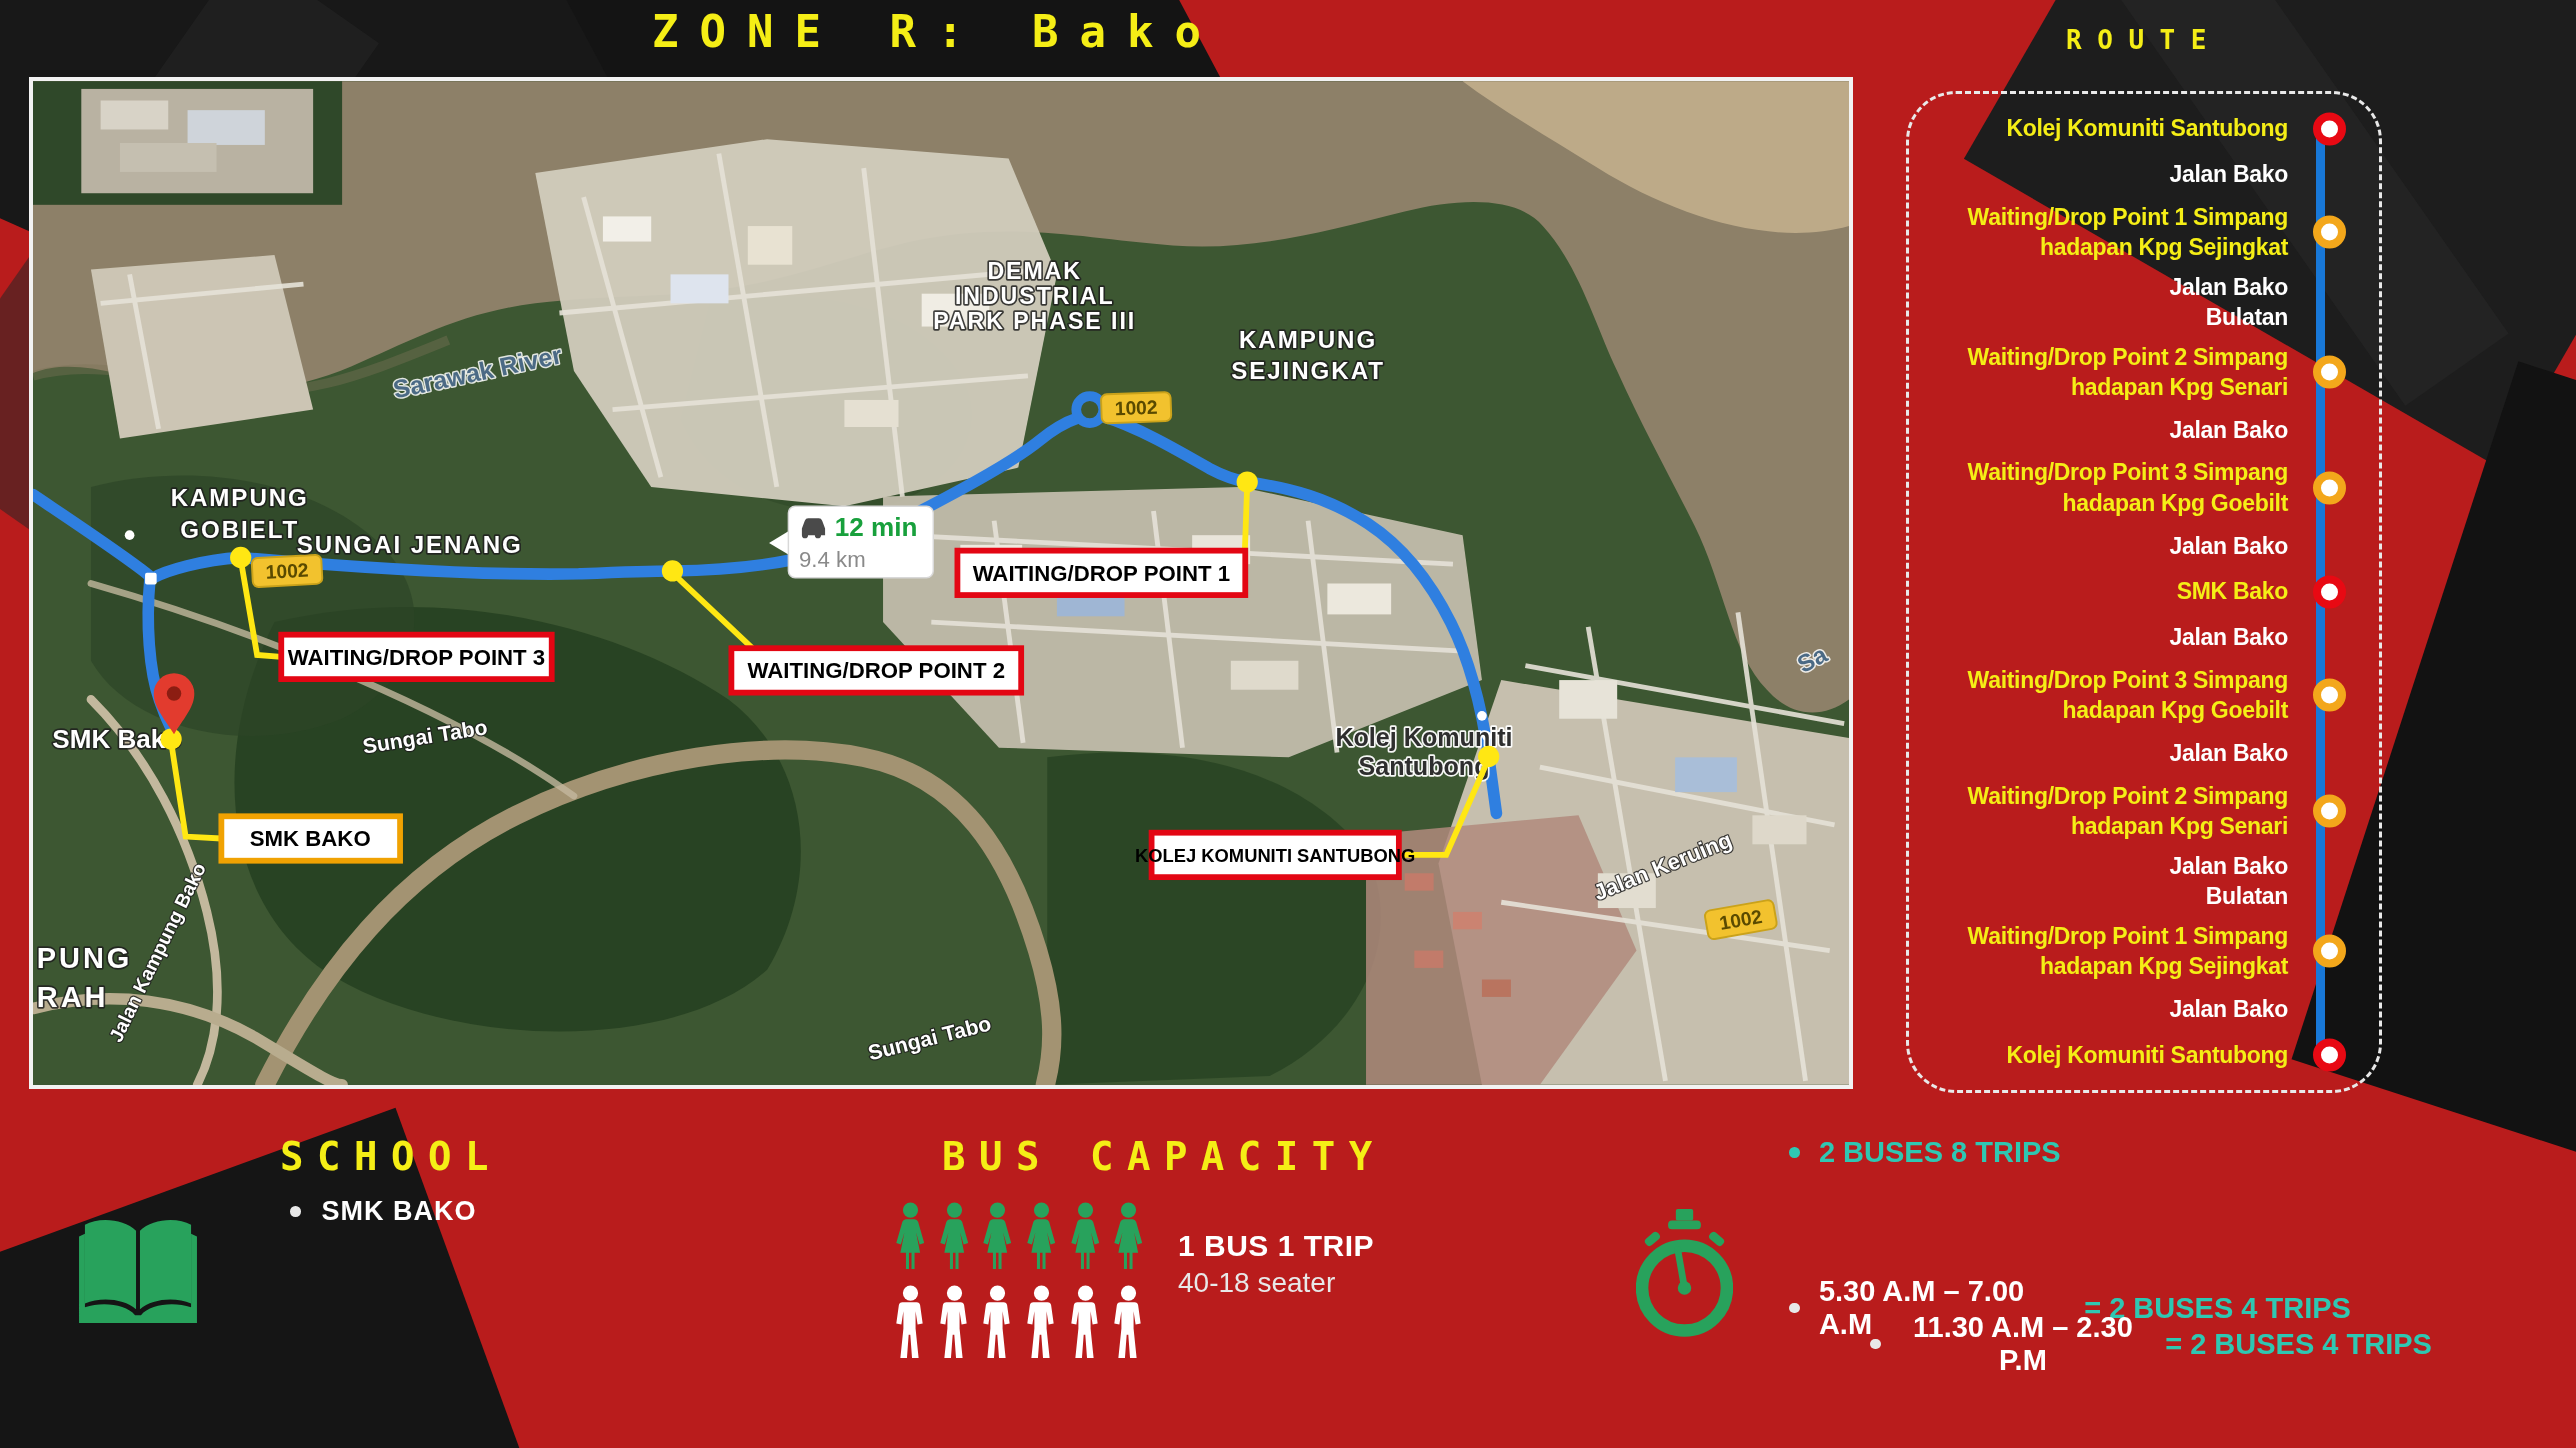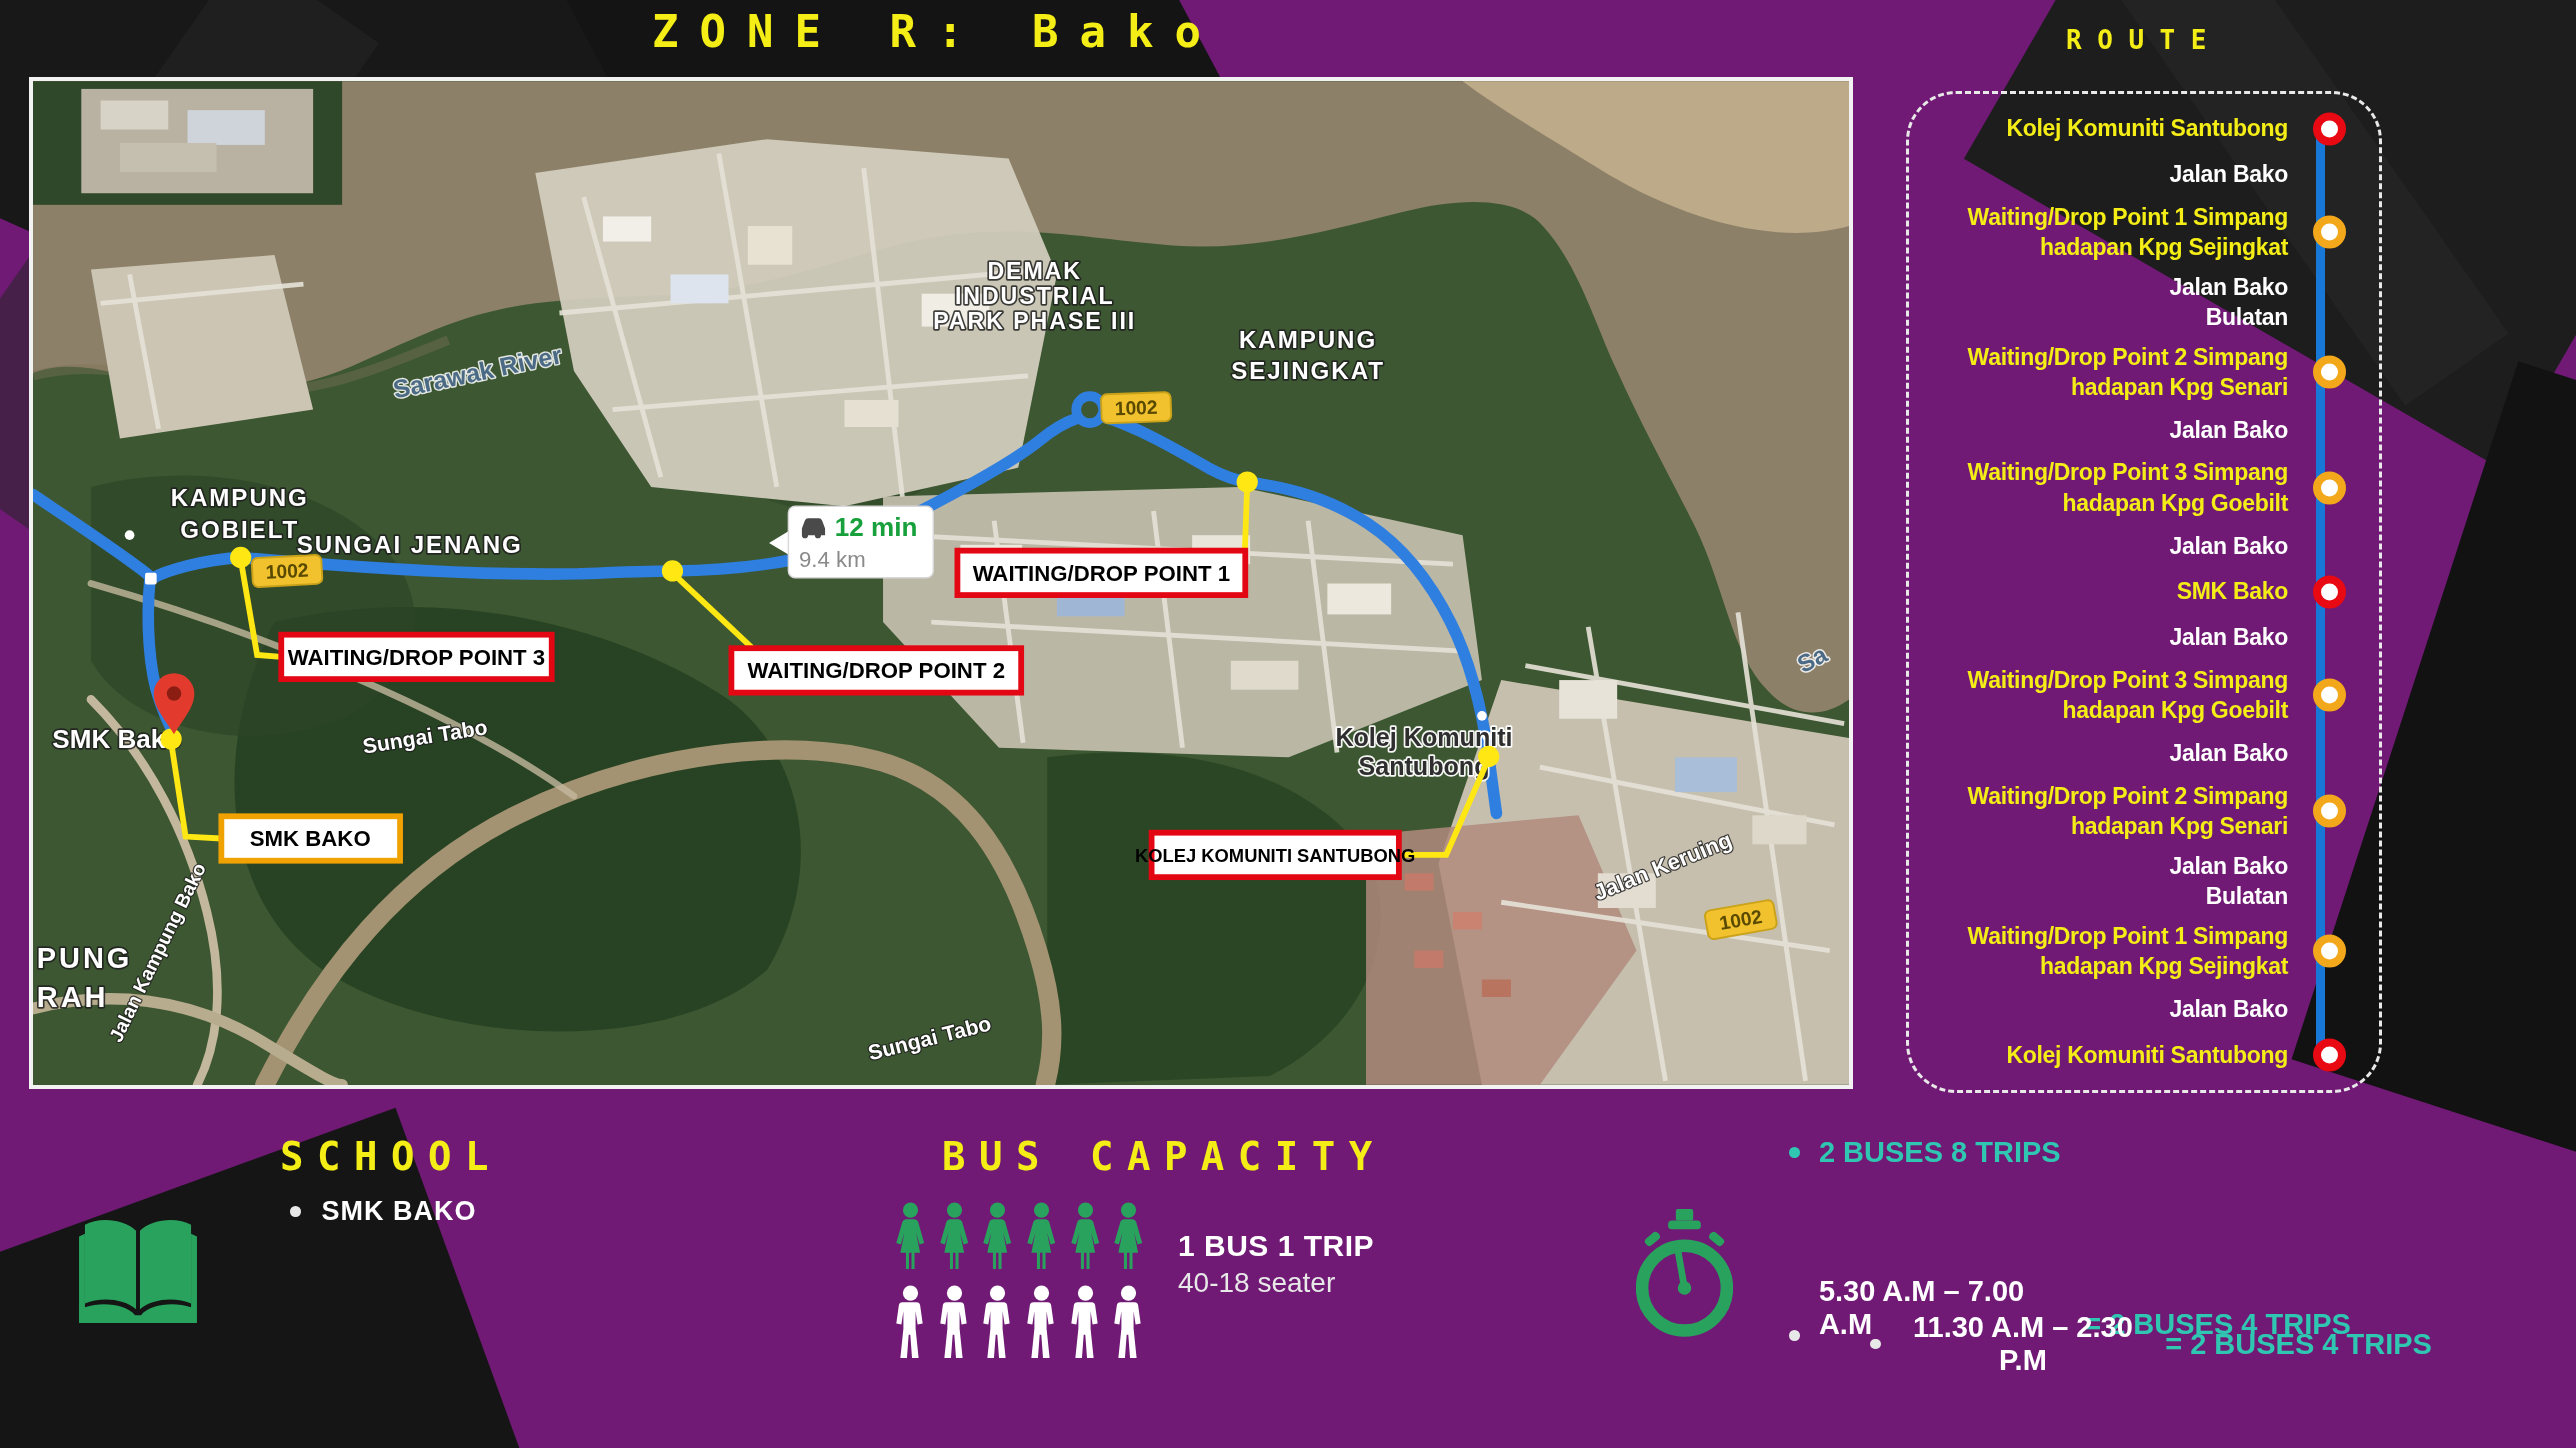--- a/index.html
+++ b/index.html
@@ -1,17 +1,17 @@
 <!DOCTYPE html>
 <html><head>
 <meta charset="utf-8">
 <style>
   html,body{margin:0;padding:0;background:#0b0b0b;}
   .page{position:relative;width:2576px;height:1449px;overflow:hidden;
-        background:#701a75;font-family:"Liberation Sans",sans-serif;}
+        background:#b91c1c;font-family:"Liberation Sans",sans-serif;}
   .abs{position:absolute;}
   
   .shard{position:absolute;pointer-events:none;}
   
   .big-head{font-family:"DejaVu Sans Mono",monospace;font-weight:bold;color:#f5ee16;}
   .page-title{left:29px;top:5.8px;width:1816px;text-align:center;font-size:44px;letter-spacing:21px;}
   .route-head{left:1906px;top:25px;width:476px;text-align:center;font-size:26px;letter-spacing:15.5px;}
   .sec-head{font-size:39px;letter-spacing:13.5px;}
   
   .map-frame{left:29px;top:77px;width:1816px;height:1004px;border:4.8px solid #f2f2f2;background:#3d5732;}
@@ -381,21 +381,21 @@
       <rect x="75" y="27" width="17" height="9" rx="4" transform="rotate(40 84 31)"></rect>
       <circle cx="50" cy="82" r="44" fill="none" stroke="#28a25c" stroke-width="13"></circle>
       <circle cx="50" cy="82" r="7"></circle>
       <path d="M50 82 L43 42" stroke="#28a25c" stroke-width="7" stroke-linecap="round" fill="none"></path>
     </svg>
   </div>
   <div class="abs op-row" style="left:1789px;top:1136px;">
     <span class="dot-b" style="background:#2fc7b2"></span>
     <span class="teal">2 BUSES 8 TRIPS</span>
   </div>
-  <div class="abs op-row" style="left:1789px;top:1275px;align-items:flex-end;">
+  <div class="abs op-row" style="left:1789px;top:1275px;">
     <span class="dot-b"></span>
     <span class="op-time">5.30 A.M – 7.00 A.M</span>
     <span class="teal">= 2 BUSES 4 TRIPS</span>
   </div>
   <div class="abs op-row" style="left:1870px;top:1311px;text-align:center;">
     <span class="dot-b"></span>
     <span class="op-time">11.30 A.M – 2.30 P.M</span>
     <span class="teal">= 2 BUSES 4 TRIPS</span>
   </div>
 

